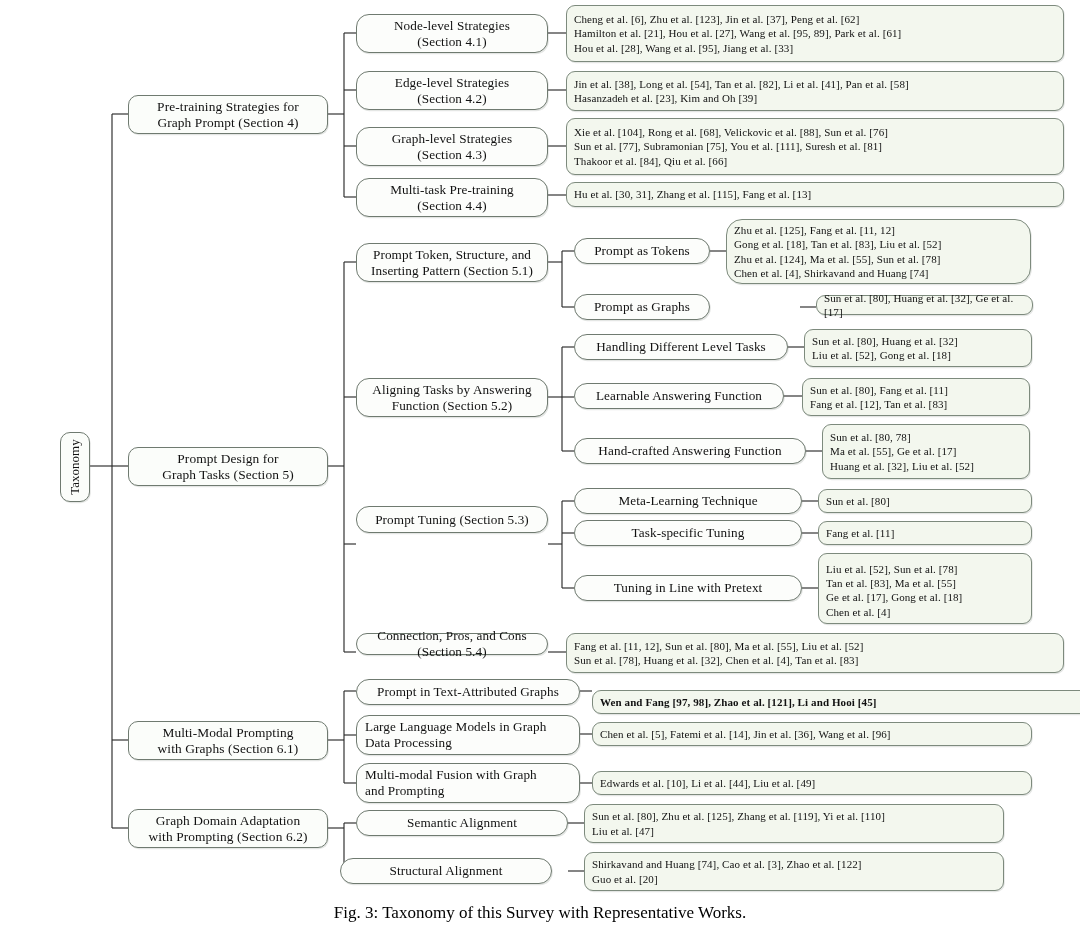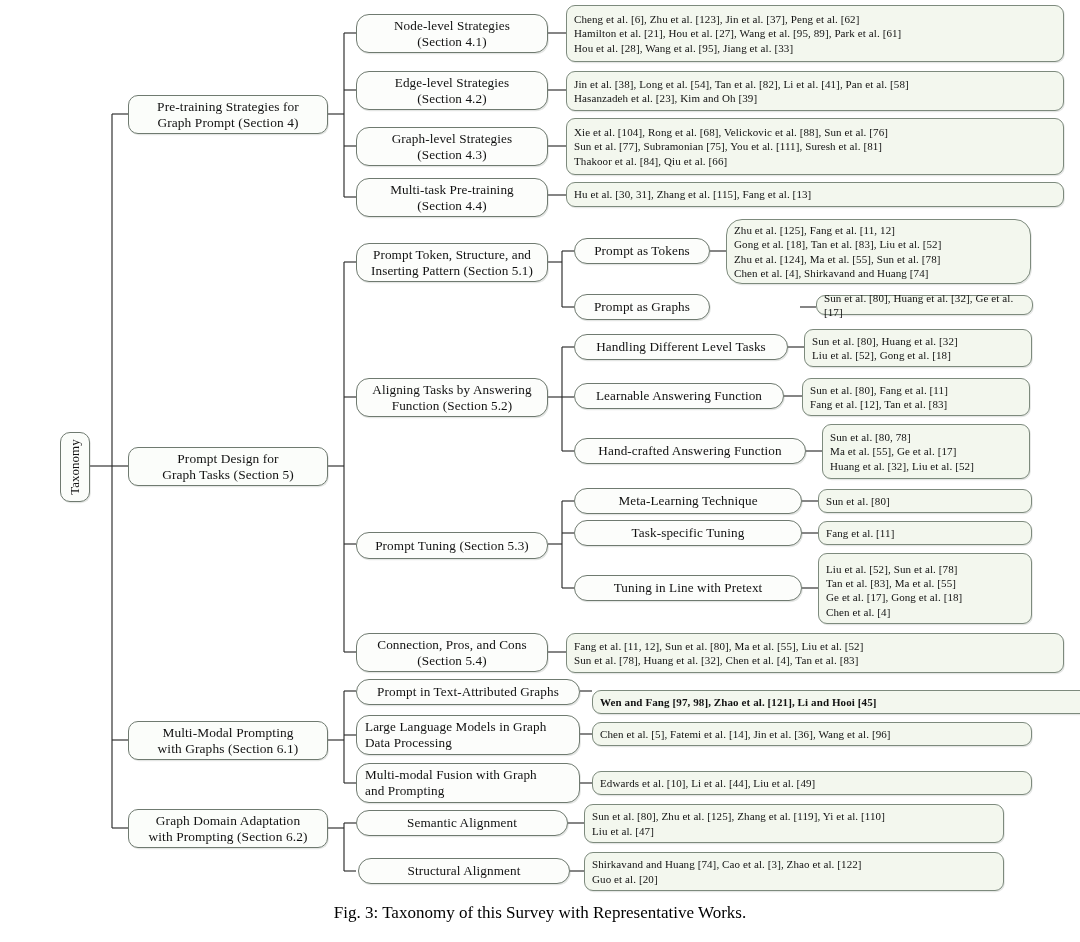--- a/index.html
+++ b/index.html
@@ -249,21 +249,21 @@
 
   <div class="node pill center" style="left:574px;top:438px;width:232px;height:26px;">
     <span class="txt">Hand-crafted Answering Function</span>
   </div>
   <div class="node leaf" style="left:822px;top:424px;width:208px;height:55px;">
     <span class="txt">Sun et al. [80, 78]
 Ma et al. [55], Ge et al. [17]
 Huang et al. [32], Liu et al. [52]</span>
   </div>
 
-  <div class="node pill center" style="left:356px;top:532px;width:192px;height:27px;">
+  <div class="node pill center" style="left:356px;top:506px;width:192px;height:27px;">
     <span class="txt">Prompt Tuning (Section 5.3)</span>
   </div>
 
   <div class="node pill center" style="left:574px;top:488px;width:228px;height:26px;">
     <span class="txt">Meta-Learning Technique</span>
   </div>
   <div class="node leaf" style="left:818px;top:489px;width:214px;height:24px;">
     <span class="txt">Sun et al. [80]</span>
   </div>
 
@@ -277,21 +277,21 @@
   <div class="node pill center" style="left:574px;top:575px;width:228px;height:26px;">
     <span class="txt">Tuning in Line with Pretext</span>
   </div>
   <div class="node leaf" style="left:818px;top:553px;width:214px;height:71px;align-items:flex-end;">
     <span class="txt">Liu et al. [52], Sun et al. [78]
 Tan et al. [83], Ma et al. [55]
 Ge et al. [17], Gong et al. [18]
 Chen et al. [4]</span>
   </div>
 
-  <div class="node pill center" style="left:356px;top:633px;width:192px;height:39px;">
+  <div class="node pill center" style="left:356px;top:633px;width:192px;height:22px;">
     <span class="txt">Connection, Pros, and Cons
 (Section 5.4)</span>
   </div>
   <div class="node leaf" style="left:566px;top:633px;width:498px;height:40px;">
     <span class="txt">Fang et al. [11, 12], Sun et al. [80], Ma et al. [55], Liu et al. [52]
 Sun et al. [78], Huang et al. [32], Chen et al. [4], Tan et al. [83]</span>
   </div>
 
   <div class="node pill center" style="left:356px;top:679px;width:224px;height:26px;">
     <span class="txt">Prompt in Text-Attributed Graphs</span>
@@ -317,21 +317,21 @@
   </div>
 
   <div class="node pill center" style="left:356px;top:810px;width:212px;height:26px;">
     <span class="txt">Semantic Alignment</span>
   </div>
   <div class="node leaf" style="left:584px;top:804px;width:420px;height:39px;">
     <span class="txt">Sun et al. [80], Zhu et al. [125], Zhang et al. [119], Yi et al. [110]
 Liu et al. [47]</span>
   </div>
 
-  <div class="node pill center" style="left:358px;top:858px;width:212px;height:26px;">
+  <div class="node pill center" style="left:340px;top:858px;width:212px;height:26px;">
     <span class="txt">Structural Alignment</span>
   </div>
   <div class="node leaf" style="left:584px;top:852px;width:420px;height:39px;">
     <span class="txt">Shirkavand and Huang [74], Cao et al. [3], Zhao et al. [122]
 Guo et al. [20]</span>
   </div>
 
   <div id="caption" style="top:903px;">Fig. 3: Taxonomy of this Survey with Representative Works.</div>
 
 </div>

